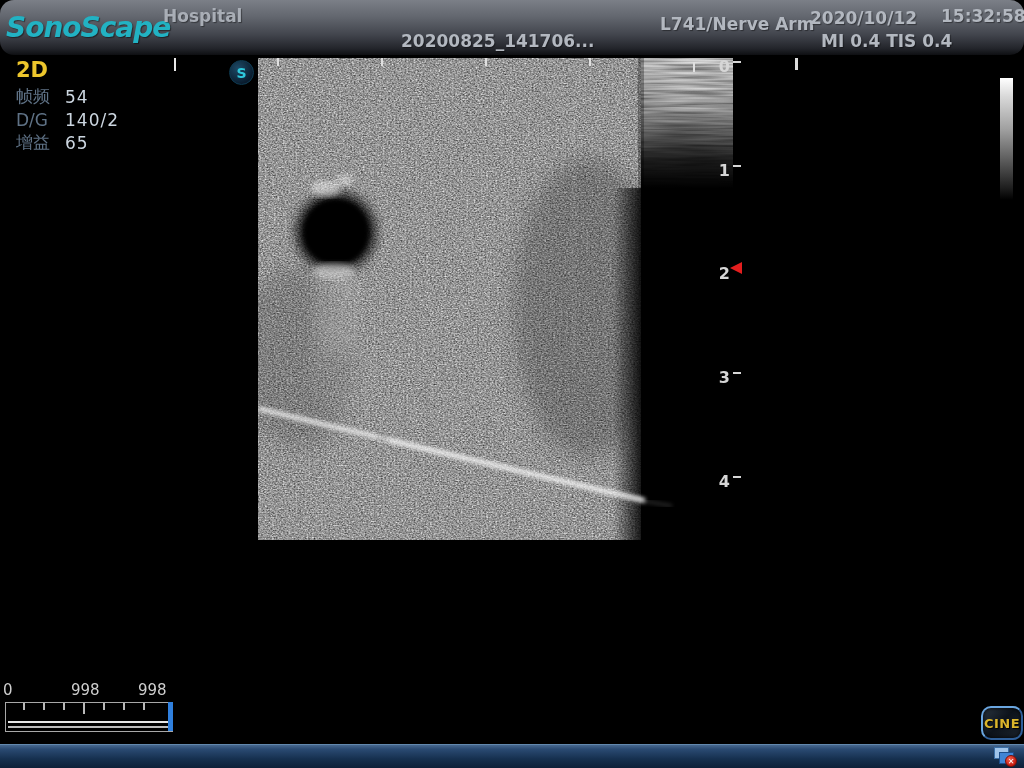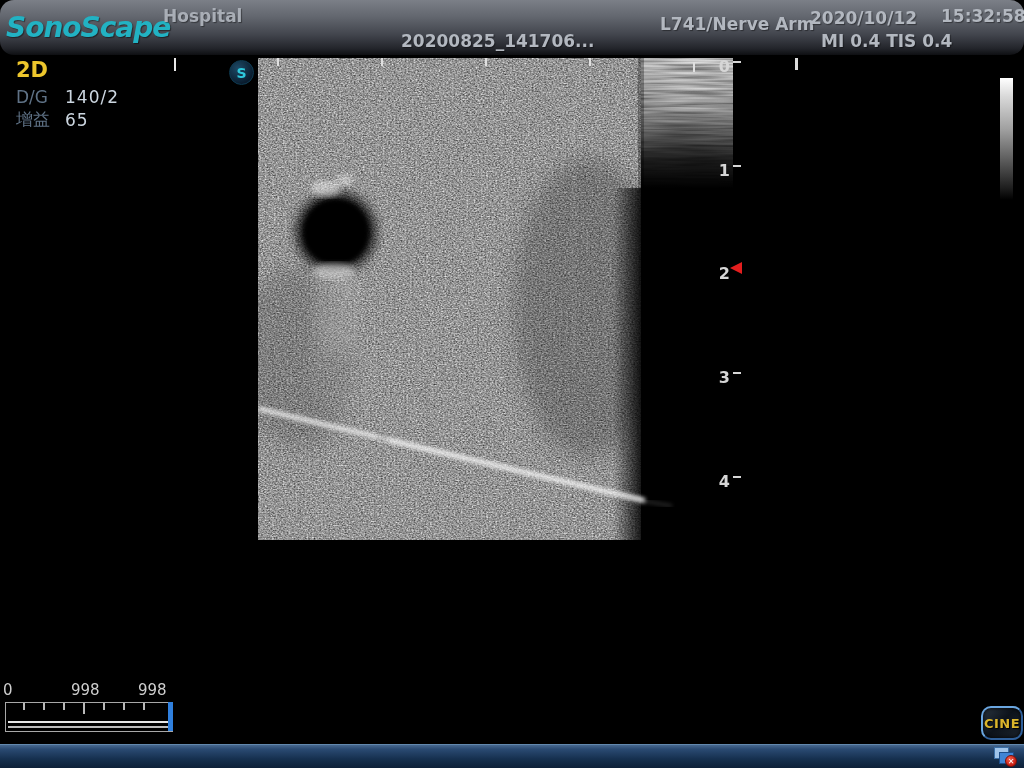--- a/index.html
+++ b/index.html
@@ -88,20 +88,24 @@
     <div class="tbt t-hospital">Hospital</div>
     <div class="tbt t-exam">20200825_141706...</div>
     <div class="tbt t-probe">L741/Nerve Arm</div>
     <div class="tbt t-date">2020/10/12</div>
     <div class="tbt t-time">15:32:58</div>
     <div class="tbt t-mi">MI 0.4 TIS 0.4</div>
   </header>
 
   <aside id="panel">
     <div class="mode">2D</div>
+    <div class="prow">
+      <span class="plabel">帧频</span>
+      <span class="pvalue">54</span>
+    </div>
     <div class="prow">
       <span class="plabel">D/G</span>
       <span class="pvalue">140/2</span>
     </div>
     <div class="prow">
       <span class="plabel">增益</span>
       <span class="pvalue">65</span>
     </div>
   </aside>
 

